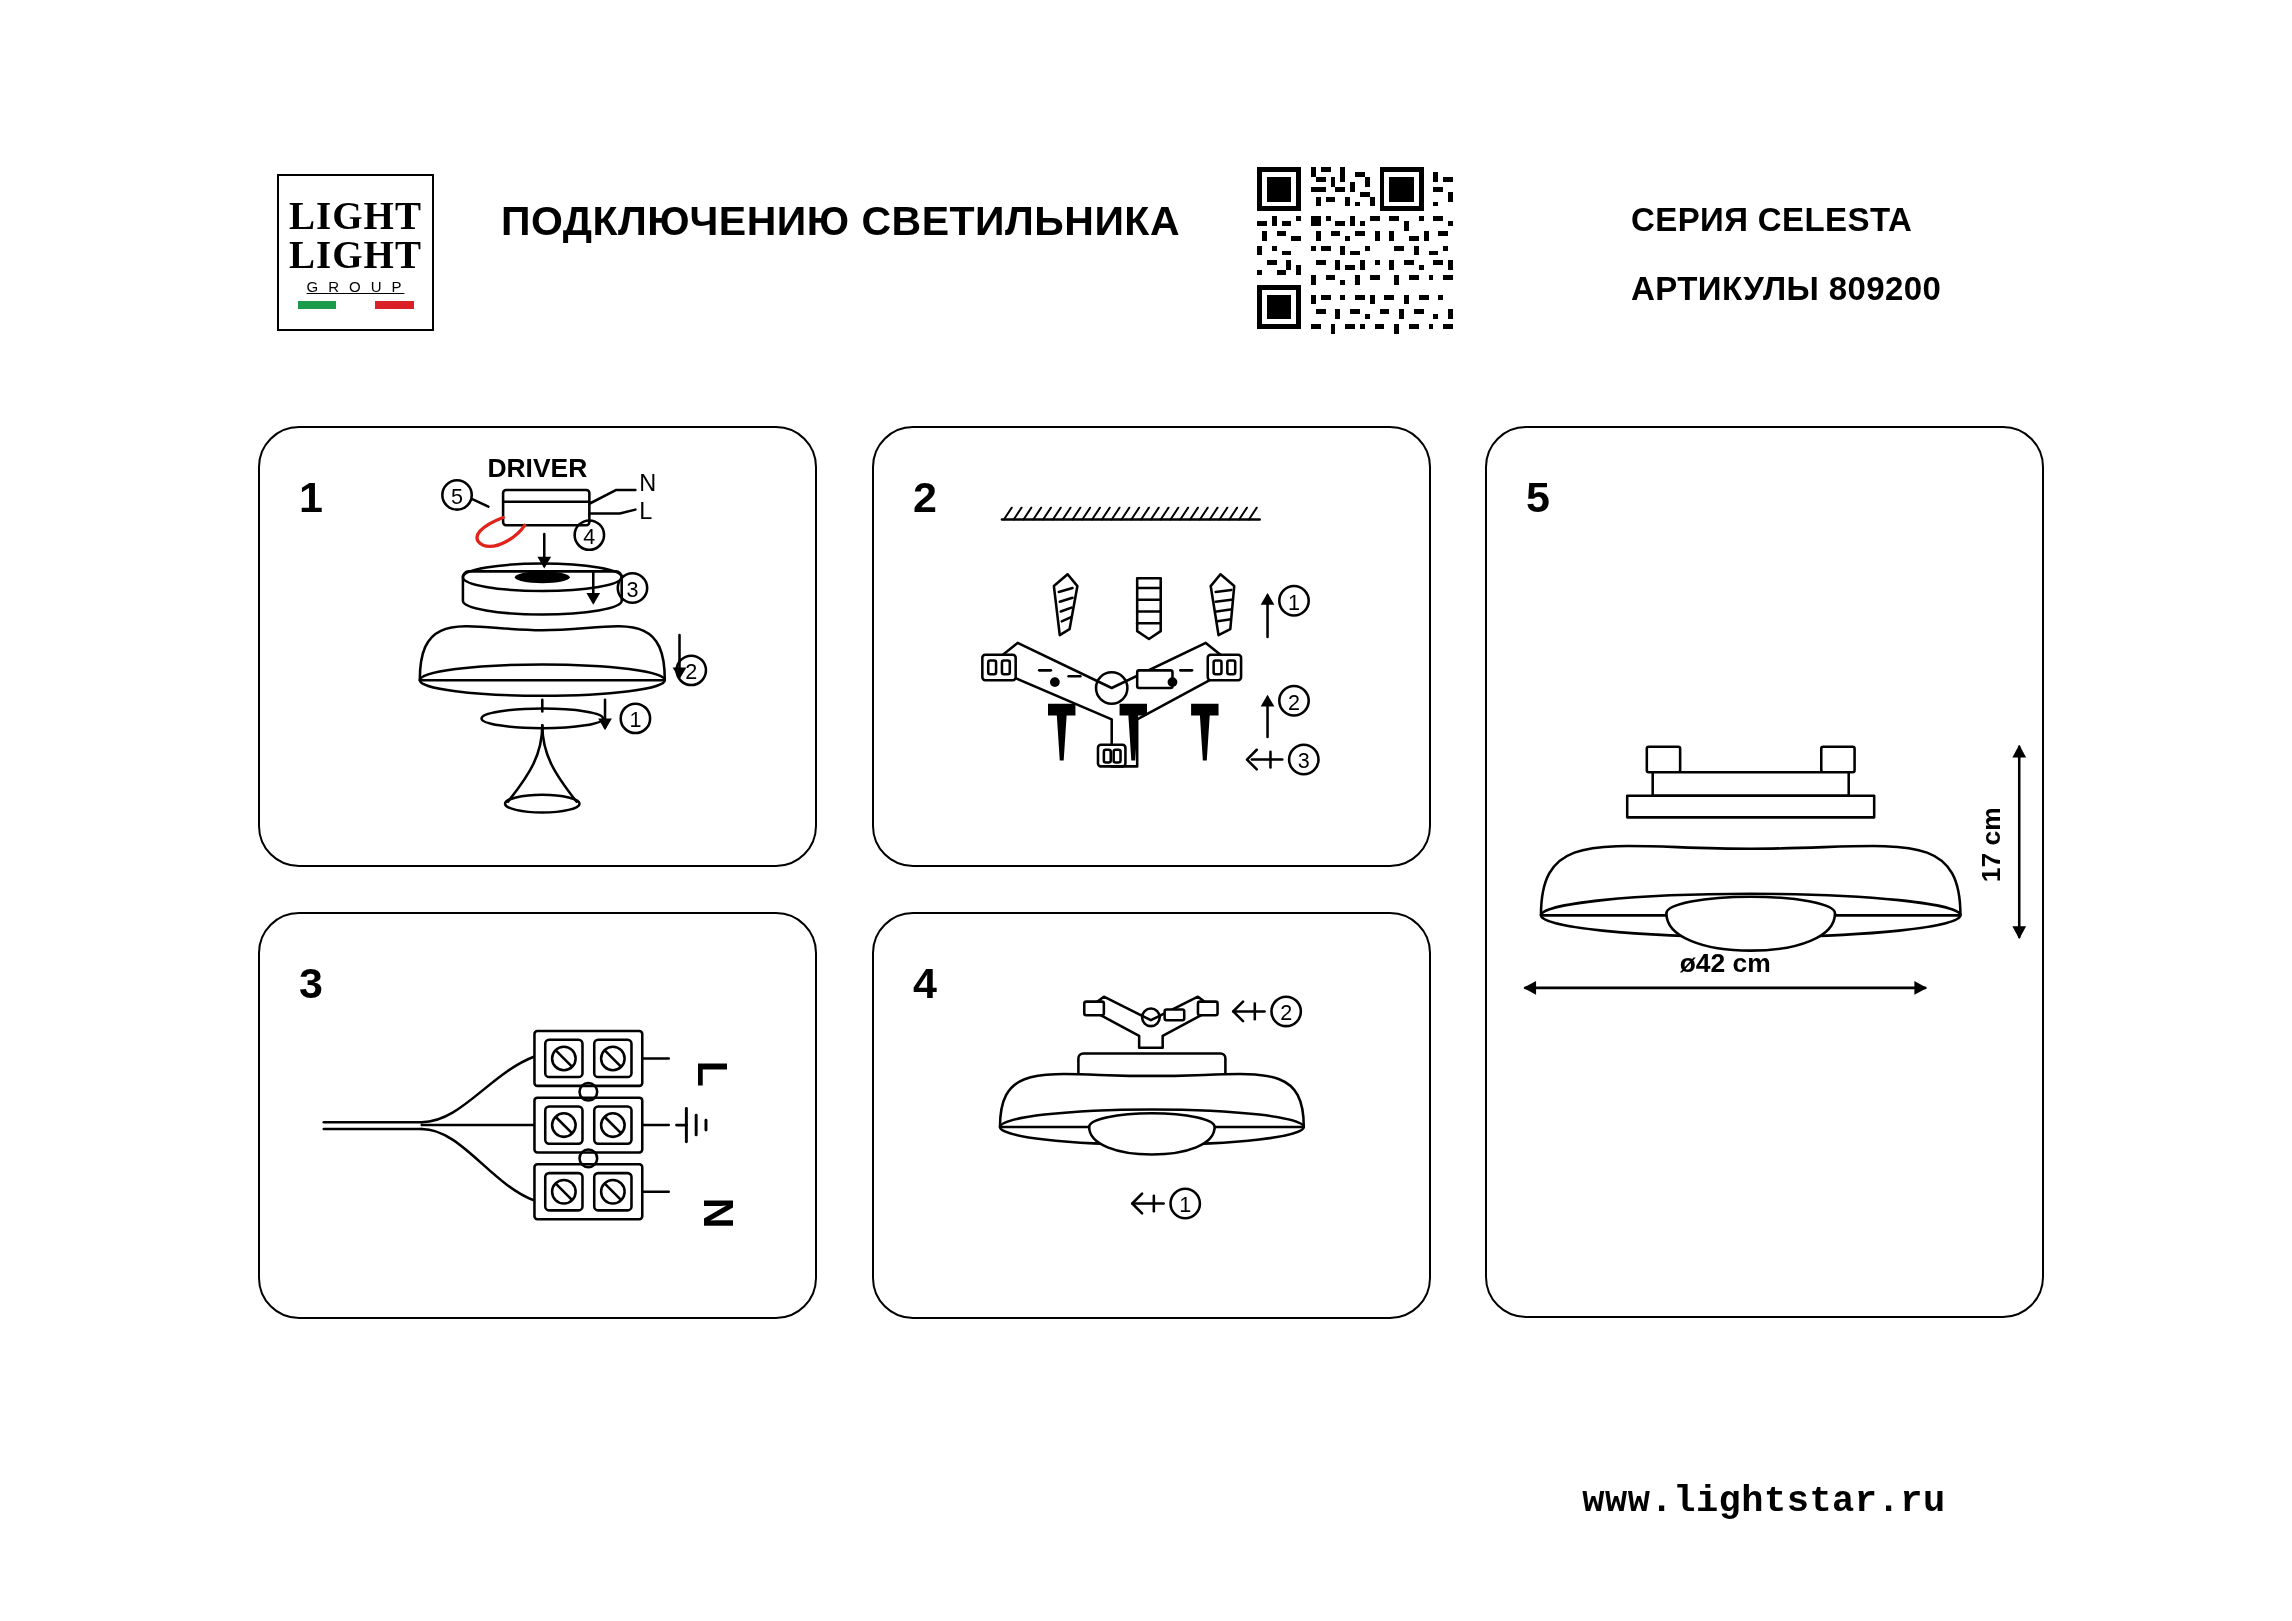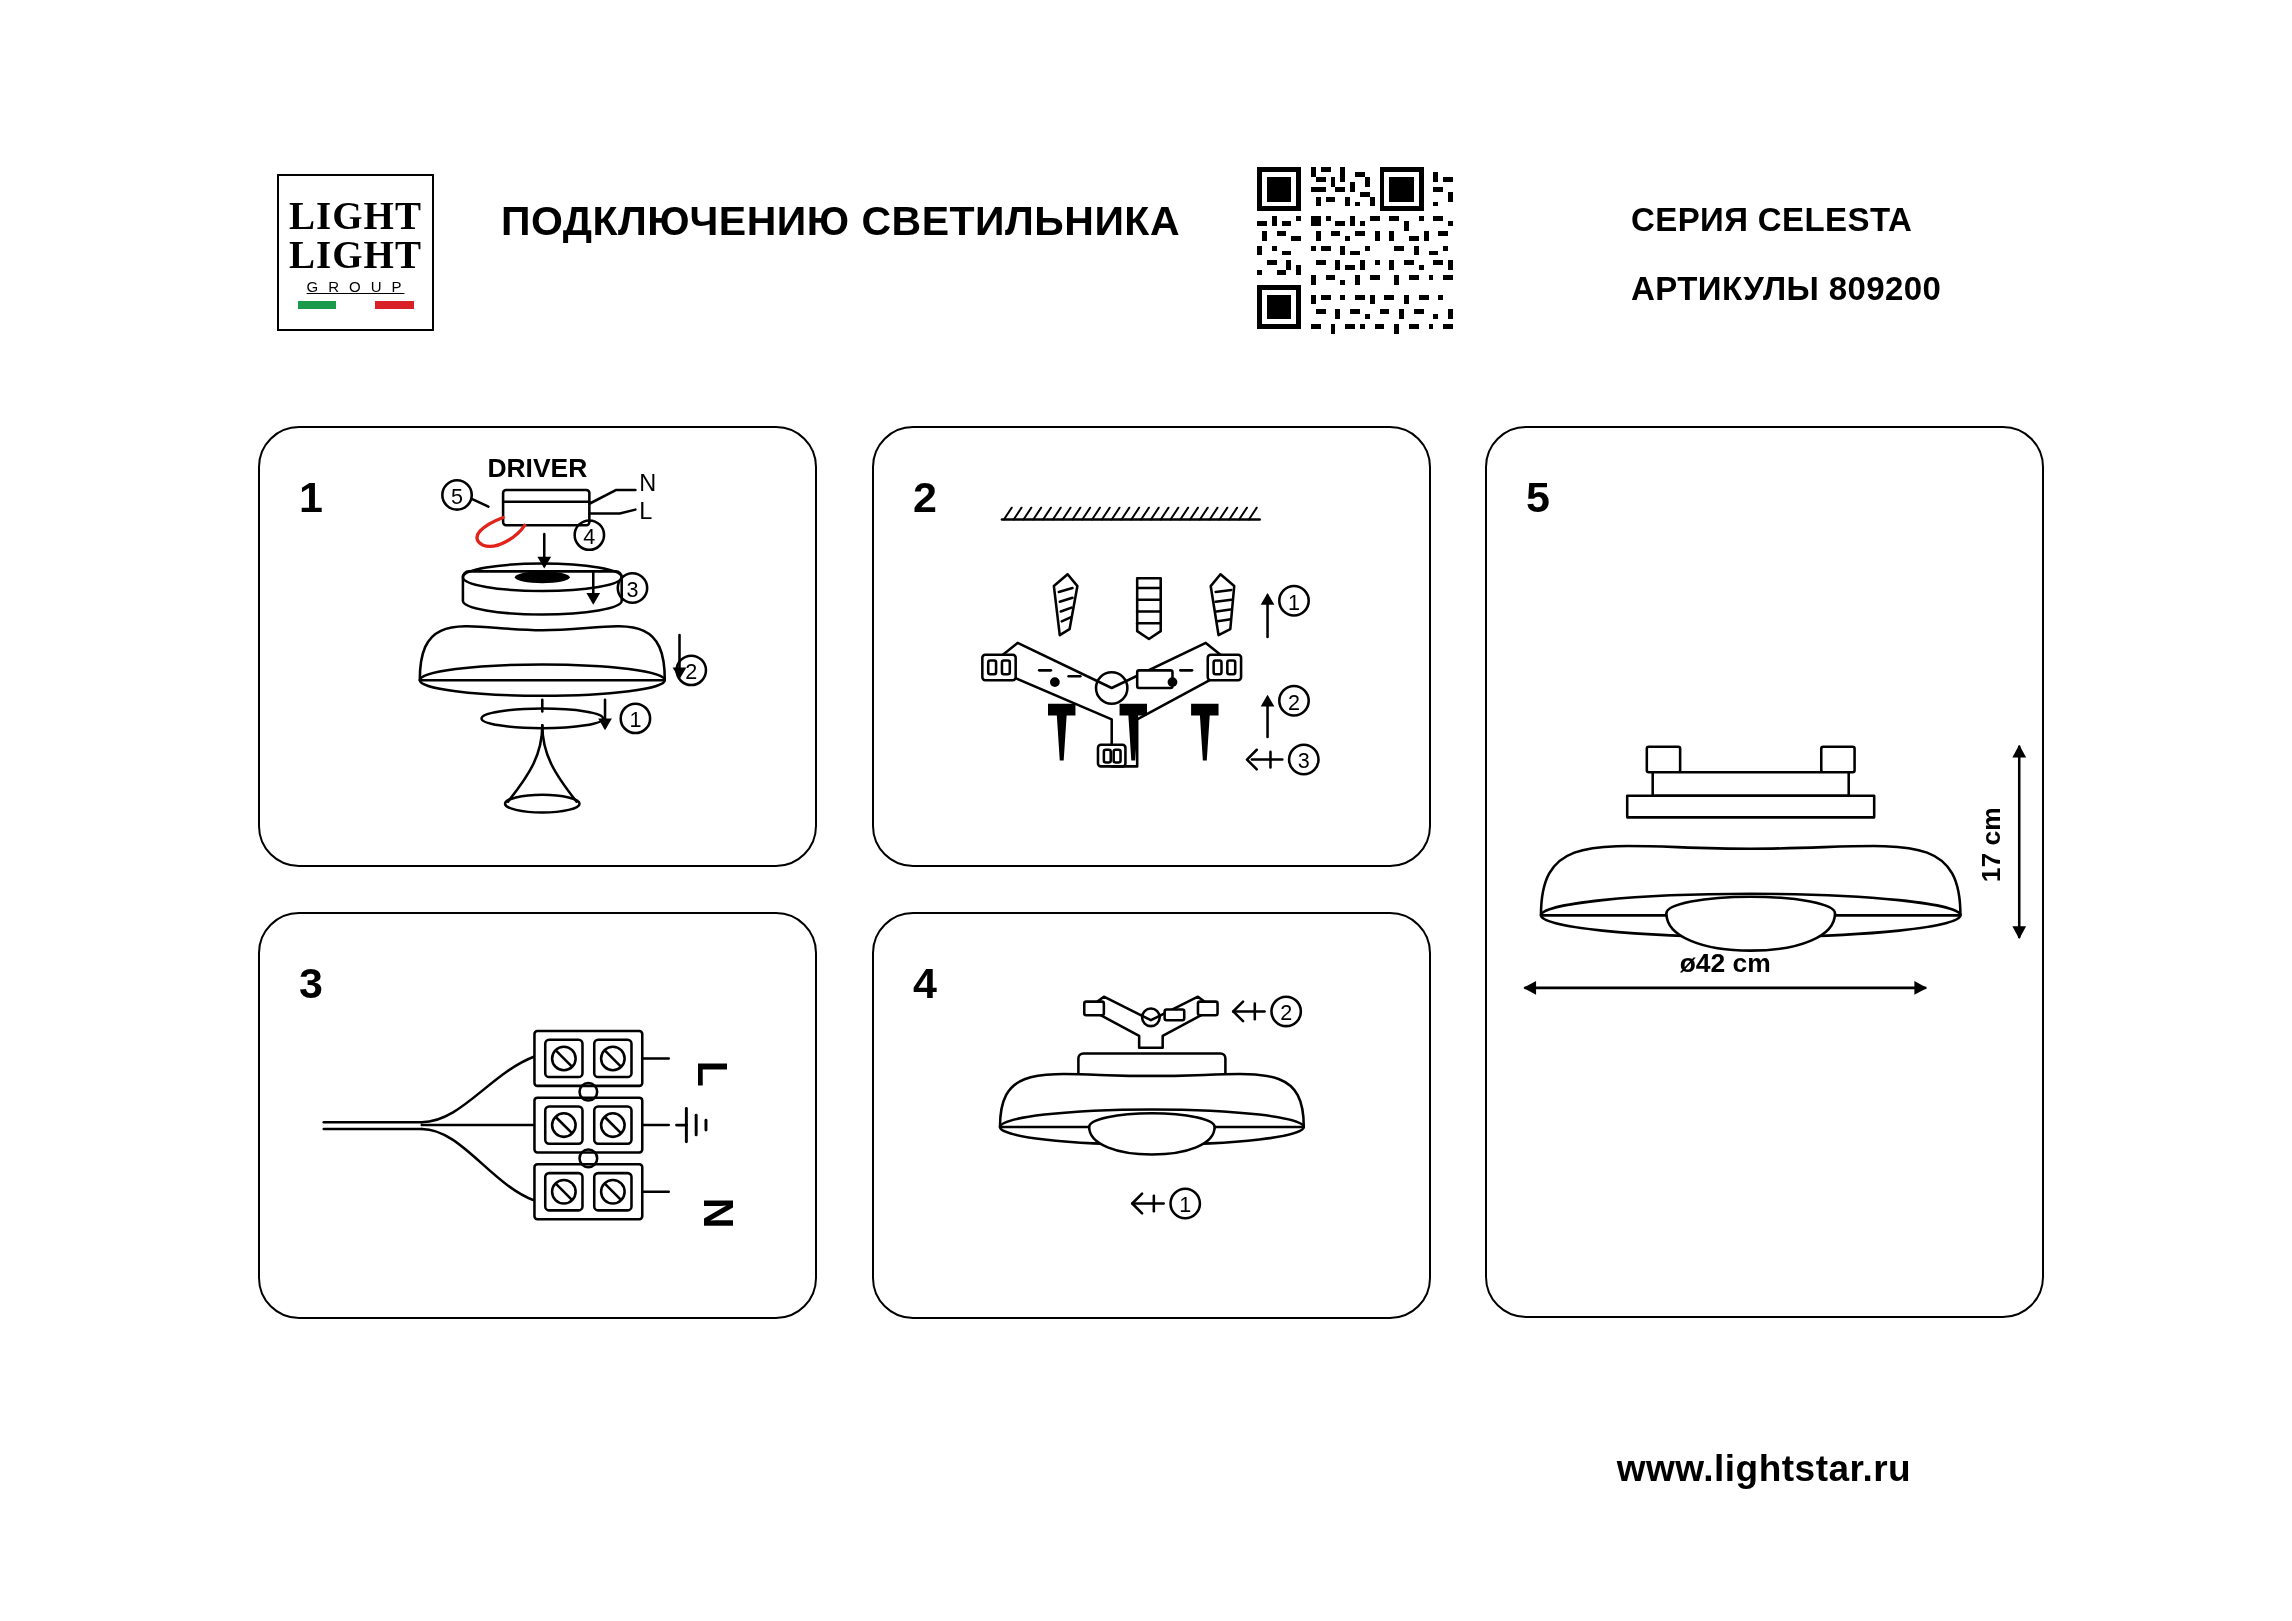--- a/index.html
+++ b/index.html
@@ -125,26 +125,27 @@
   .svg-layer {
     position: absolute;
     left: 0; top: 0;
     width: 2293px;
     height: 1621px;
     pointer-events: none;
   }
 
   .footer-url {
     position: absolute;
-    left: 1470px; top: 1448px;
+    left: 1470px; top: 1480px;
     width: 588px;
     text-align: center;
     font-size: 37px;
     font-weight: bold;
     letter-spacing: 0.5px;
+    font-family: Liberation Mono, monospace;
   }
 </style>
 </head>
 <body>
 
 <div class="header">
 
   <div class="logo-box">
     <div class="logo-light">LIGHT</div>
     <div class="logo-star">LIGHT</div>

